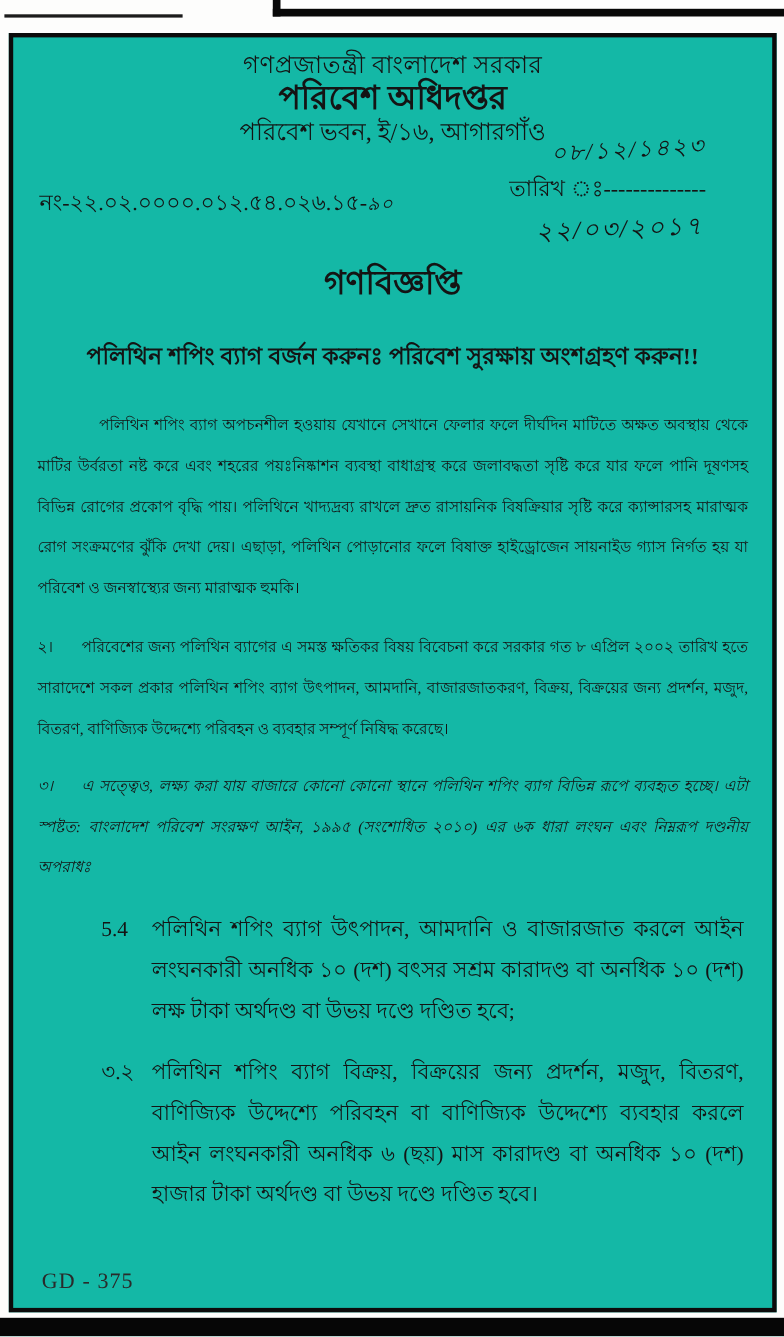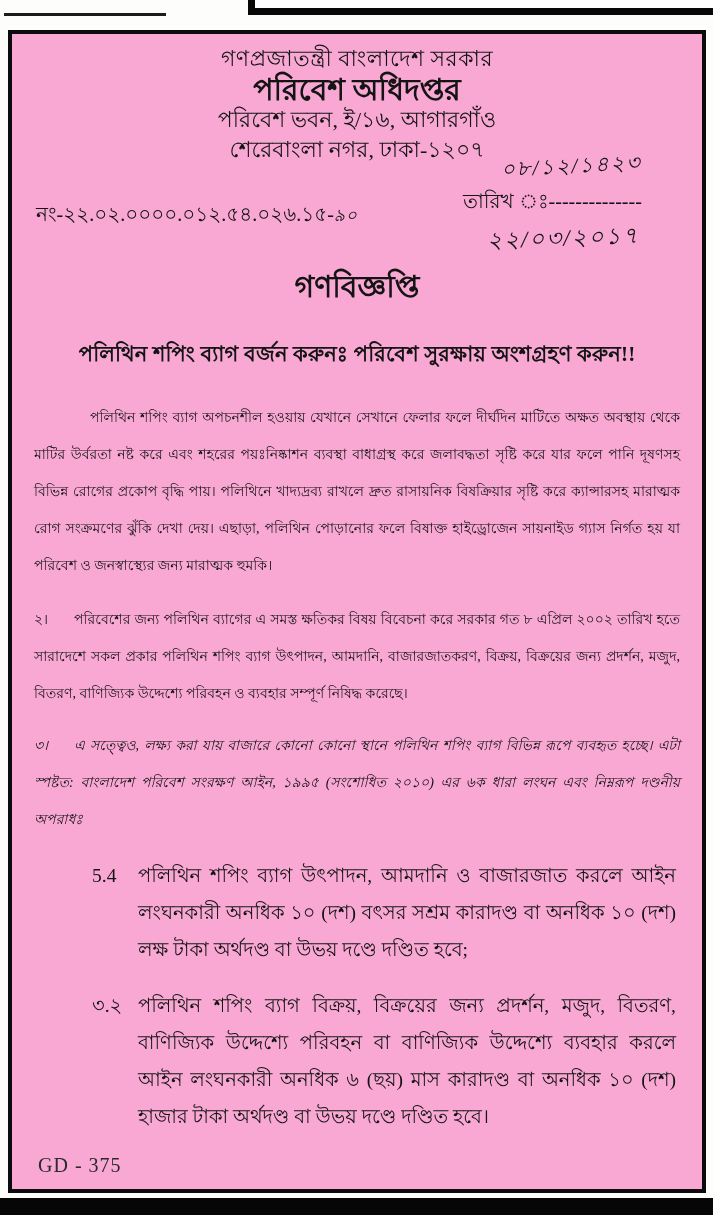--- a/index.html
+++ b/index.html
@@ -19,21 +19,21 @@
     position:absolute; left:248px; right:0; top:0; height:15px;
     background:#ffffff; border-left:7px solid #080808; border-bottom:7px solid #080808;
   }
   .artifact-bar-bottom{
     position:absolute; left:0; right:0; bottom:0; height:17px; background:#060606;
   }
 
   
   .doc{
     position:absolute; left:8px; top:30px; right:7px; bottom:22px;
-    border:4px solid #0b0b0b; background:#f9a8d4;
+    border:4px solid #0b0b0b; background:#14b8a6;
     padding:10px 22px 0 22px;
   }
 
   .center{ text-align:center; }
 
   .hdr-gov   { font-size:22px; line-height:30px; letter-spacing:.5px; }
   .hdr-dept  { font-size:30px; line-height:31px; font-weight:bold; }
   .hdr-addr1,
   .hdr-addr2 { font-size:22px; line-height:30px; }
   .hdr-web   { font-size:23px; line-height:31px; text-decoration:underline; letter-spacing:1px;
@@ -71,21 +71,20 @@
 <div class="canvas">
 
   <div class="artifact-line-topleft"></div>
   <div class="artifact-frame-topright"></div>
 
   <div class="doc">
 
     <div class="center hdr-gov">গণপ্রজাতন্ত্রী বাংলাদেশ সরকার</div>
     <div class="center hdr-dept">পরিবেশ অধিদপ্তর</div>
     <div class="center hdr-addr1">পরিবেশ ভবন, ই/১৬, আগারগাঁও</div>
-    <div class="center hdr-addr2">শেরেবাংলা নগর, ঢাকা-১২০৭</div>
 
     <div class="memo-row">
       <div class="memo-no">
         <span>নং-২২.০২.০০০০.০১২.৫৪.০২৬.১৫-</span><span class="hw-no">৯০</span>
       </div>
       <div class="date-stack">
         <div class="date-hw-top handwrite">০৮/১২/১৪২৩</div>
         <div class="date-label">তারিখ ঃ--------------</div>
         <div class="date-hw-bot handwrite">২২/০৩/২০১৭</div>
       </div>

